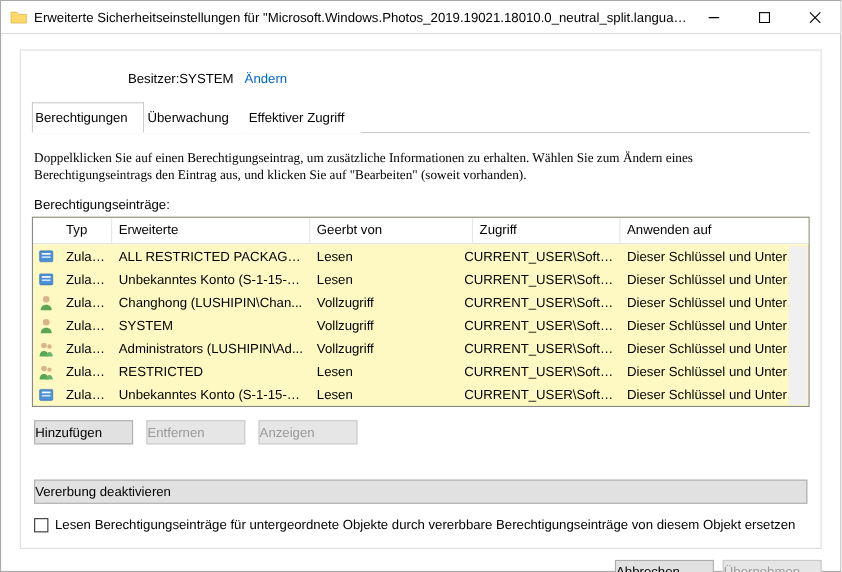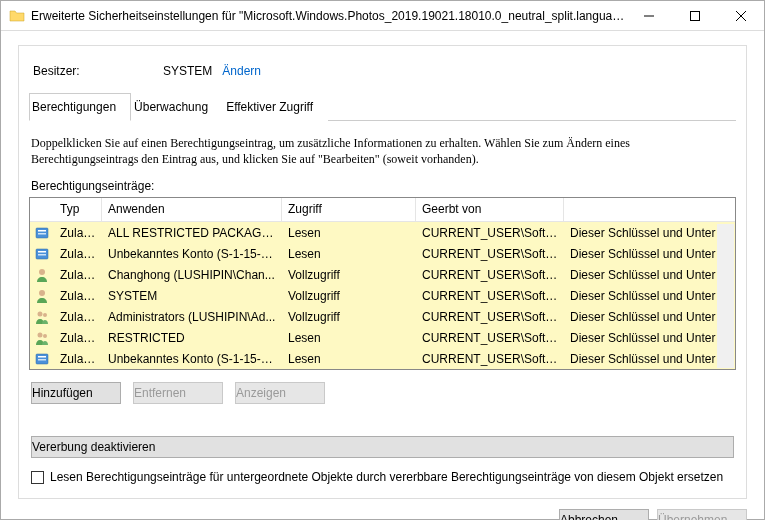--- a/index.html
+++ b/index.html
@@ -7,21 +7,21 @@
   .window { width: 765px; height: 520px; border: 1px solid #aaa; background: #fff; display: flex; flex-direction: column; }
   .titlebar { height: 30px; display: flex; align-items: center; background: #fff; border-bottom: 1px solid #ddd; }
   .titlebar .folder-icon { width: 16px; height: 16px; margin: 0 6px 0 8px; }
   .titlebar .title-text { flex: 1; font-size: 12px; color: #000; white-space: nowrap; overflow: hidden; text-overflow: ellipsis; }
   .titlebar .btns { display: flex; }
   .titlebar .btn { width: 46px; height: 30px; display: flex; align-items: center; justify-content: center; }
   .titlebar .btn svg { stroke: #000; }
   .content { flex: 1; padding: 14px 17px 0 17px; display: flex; flex-direction: column; }
   .inner-panel { border: 1px solid #ddd; flex:1; display:flex; flex-direction:column; padding: 14px 10px 12px 10px; }
   .owner-row { display: flex; align-items: center; font-size: 12px; margin: 4px 0 14px 4px; }
-  .owner-label { width: 130px; }
+  .owner-label { width: 130px; text-align: right; }
   .owner-value { font-weight: 400; margin-right: 10px; }
   .owner-link { color: #0066cc; cursor: pointer; }
   .tabs { display: flex; font-size:12px; border-bottom:1px solid #ccc; }
   .tab { padding: 6px 14px 6px 2px; border:1px solid transparent; border-bottom:none; cursor:pointer; position:relative; top:1px; background:#fff;}
   .tab.active { border-color:#ccc; border-bottom:1px solid #fff; background:#fff;}
   .tab-body { flex:1; display:flex; flex-direction:column; font-size:12px; padding-top:10px;}
   .instr { margin: 4px 2px 12px 2px; line-height:1.35;font-family:Liberation Serif, serif;}
   .entries-label { margin: 0 2px 4px 2px; }
   .table-wrap { border:1px solid #888; flex:1; overflow:hidden; background:#fef9c3; position:relative;}
   .thead { display:flex; background:#fff; border-bottom:1px solid #e5e5e5; }
@@ -93,23 +93,24 @@
       </div>
 
       <div class="tab-body">
         <div class="instr">Doppelklicken Sie auf einen Berechtigungseintrag, um zusätzliche Informationen zu erhalten. Wählen Sie zum Ändern eines Berechtigungseintrags den Eintrag aus, und klicken Sie auf "Bearbeiten" (soweit vorhanden).</div>
         <div class="entries-label">Berechtigungseinträge:</div>
 
         <div class="table-wrap">
           <div class="thead">
             <div class="th col-icon"></div>
             <div class="th col-type">Typ</div>
-            <div class="th col-principal">Anwenden</div>
+            <div class="th col-principal">Erweiterte</div>
+            <div class="th col-inherit">Geerbt von</div>
             <div class="th col-access">Zugriff</div>
-            <div class="th col-inherit">Geerbt von</div>
+            <div class="th col-apply">Anwenden auf</div>
           </div>
           <div id="tbody">
               <div class="trow">
                 <div class="row-icon">
                   <svg width="16" height="16" viewBox="0 0 16 16">
                     <rect x="2" y="3" width="12" height="10" rx="1" fill="#4a90d9" stroke="#2d6aa3" stroke-width="0.5"></rect>
                     <rect x="4" y="5" width="8" height="1.5" fill="#fff"></rect>
                     <rect x="4" y="8" width="8" height="1.5" fill="#cde3f7"></rect>
                   </svg>
                 </div>

